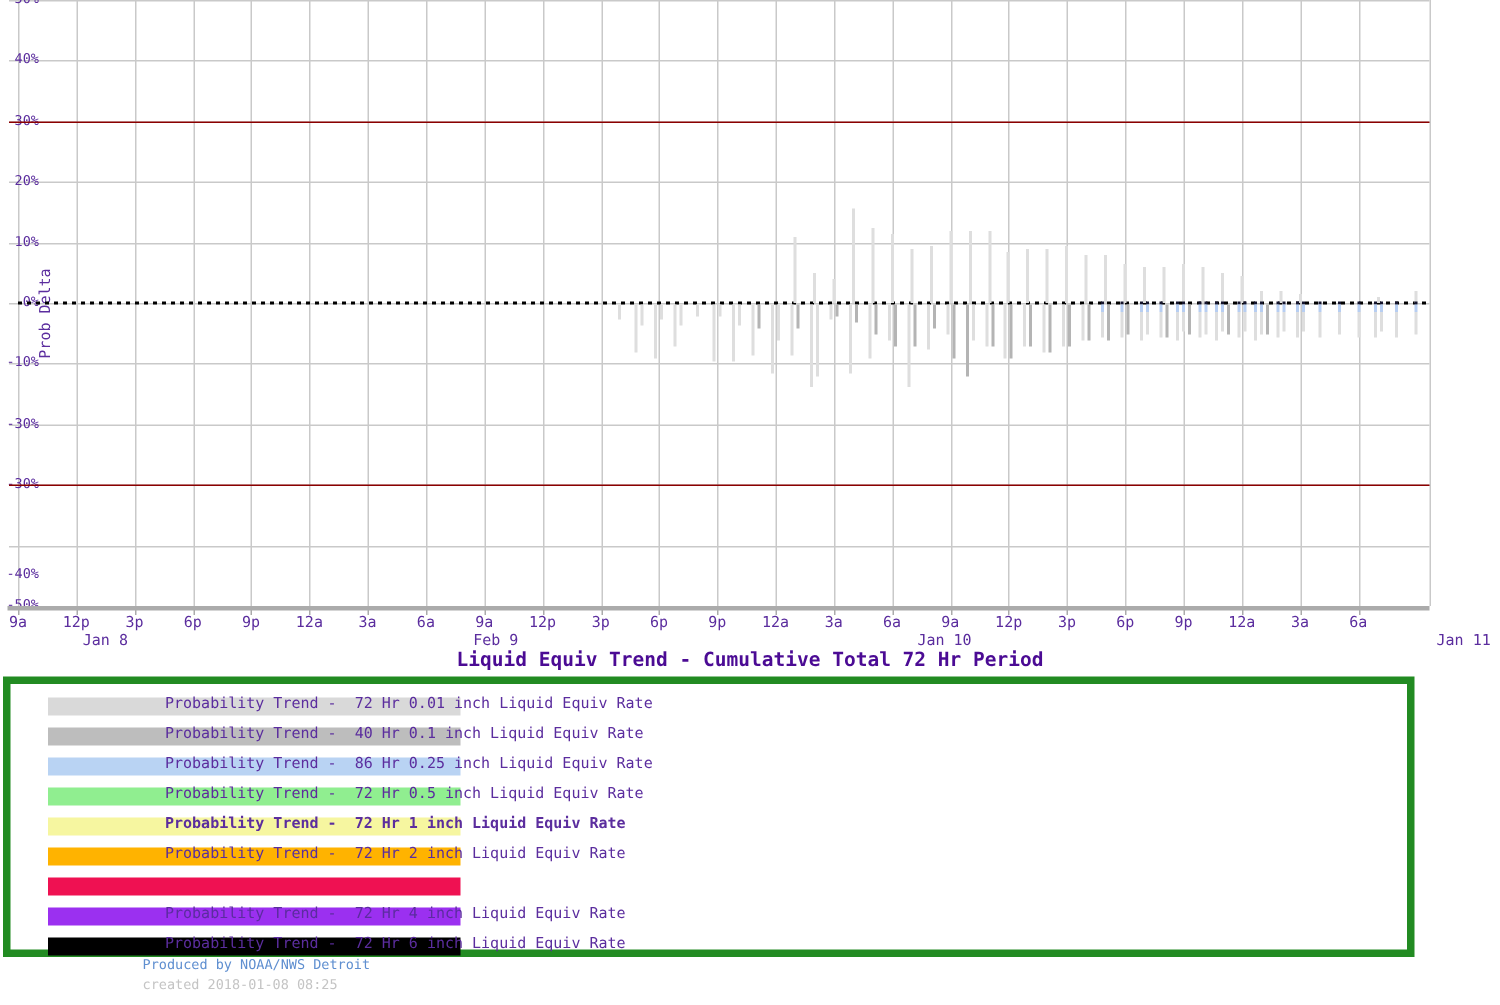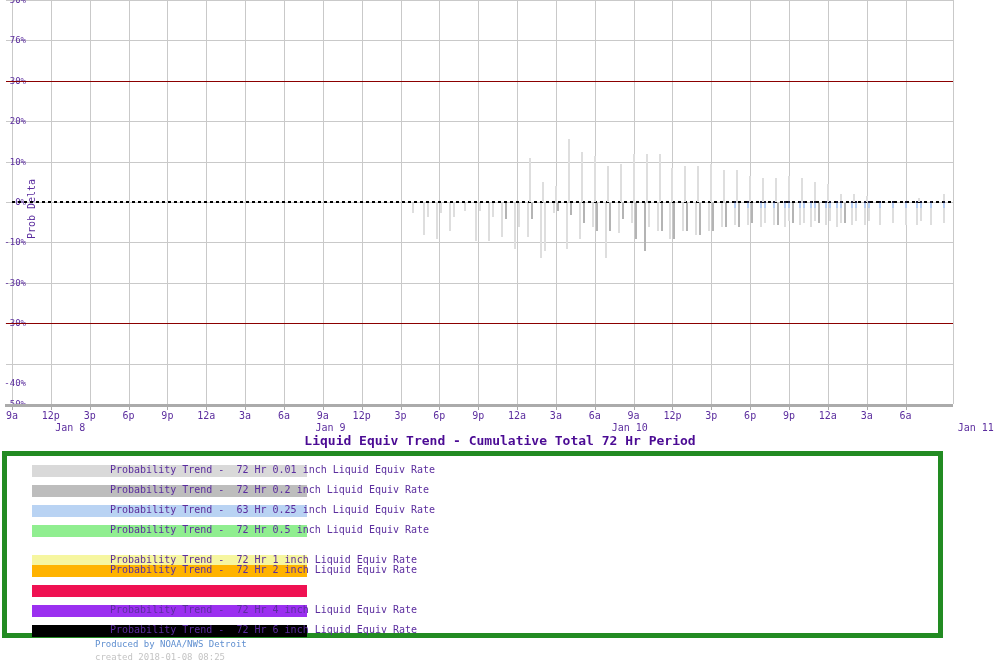--- a/index.html
+++ b/index.html
@@ -110,21 +110,21 @@
       <div class="vline" style="left: 866.7px; top: 0px; height: 404px;"></div>
       <div class="tickmark" style="left: 866.7px; top: 404px;"></div>
       <div class="xlab" style="left: 849.7px; top: 410px;">3a</div>
       <div class="vline" style="left: 905.55px; top: 0px; height: 404px;"></div>
       <div class="tickmark" style="left: 905.55px; top: 404px;"></div>
       <div class="xlab" style="left: 888.55px; top: 410px;">6a</div>
       <div class="vline" style="left: 953px; top: 0px; height: 404px;"></div>
       <div class="hline" style="left: 6px; top: 0px; width: 947px;"></div>
       <div class="ylab" style="left: 0px; top: -5px;">50%</div>
       <div class="hline" style="left: 6px; top: 40.4px; width: 947px;"></div>
-      <div class="ylab" style="left: 0px; top: 35.4px;">76%</div>
+      <div class="ylab" style="left: 0px; top: 35.4px;">40%</div>
       <div class="hline" style="left: 6px; top: 80.8px; width: 947px;"></div>
       <div class="ylab" style="left: 0px; top: 75.8px;">30%</div>
       <div class="hline" style="left: 6px; top: 121.2px; width: 947px;"></div>
       <div class="ylab" style="left: 0px; top: 116.2px;">20%</div>
       <div class="hline" style="left: 6px; top: 161.6px; width: 947px;"></div>
       <div class="ylab" style="left: 0px; top: 156.6px;">10%</div>
       <div class="hline" style="left: 6px; top: 202px; width: 947px;"></div>
       <div class="ylab" style="left: 0px; top: 197px;">0%</div>
       <div class="hline" style="left: 6px; top: 242.4px; width: 947px;"></div>
       <div class="ylab" style="left: 0px; top: 237.4px;">-10%</div>
@@ -133,21 +133,21 @@
       <div class="hline" style="left: 6px; top: 323.2px; width: 947px;"></div>
       <div class="ylab" style="left: 0px; top: 318.2px;">-30%</div>
       <div class="hline" style="left: 6px; top: 363.6px; width: 947px;"></div>
       <div class="ylab" style="left: 0px; top: 378px; text-align: right;">-40%</div>
       <div class="ylab" style="left: 0px; top: 399px;">-50%</div>
       <div class="redline" style="left: 6px; top: 80.8px; width: 947px;"></div>
       <div class="redline" style="left: 6px; top: 323.2px; width: 947px;"></div>
       <div class="axisline" style="left: 5px; top: 404px; width: 948px;"></div>
       <div class="zerodash" style="left: 12px; top: 201px; width: 941px;"></div>
       <div class="datelab" style="left: 40.275px; top: 422px;">Jan 8</div>
-      <div class="datelab" style="left: 300.57px; top: 422px;">Jan 9</div>
+      <div class="datelab" style="left: 300.57px; top: 422px;">Feb 9</div>
       <div class="datelab" style="left: 599.715px; top: 422px;">Jan 10</div>
       <div class="datelab" style="left: 933.825px; top: 422px; text-align: right;">Jan 11</div>
       <div class="bar" style="left: 412.45px; top: 203px; height: 10.1px; background: rgb(222, 222, 222);"></div>
       <div class="bar" style="left: 423.4px; top: 203px; height: 32.32px; background: rgb(222, 222, 222);"></div>
       <div class="bar" style="left: 427.4px; top: 203px; height: 14.14px; background: rgb(222, 222, 222);"></div>
       <div class="bar" style="left: 436.35px; top: 203px; height: 36.36px; background: rgb(222, 222, 222);"></div>
       <div class="bar" style="left: 440.35px; top: 203px; height: 10.1px; background: rgb(222, 222, 222);"></div>
       <div class="bar" style="left: 449.3px; top: 203px; height: 28.28px; background: rgb(222, 222, 222);"></div>
       <div class="bar" style="left: 453.3px; top: 203px; height: 14.14px; background: rgb(222, 222, 222);"></div>
       <div class="bar" style="left: 464.25px; top: 203px; height: 8.08px; background: rgb(222, 222, 222);"></div>
@@ -309,31 +309,31 @@
   <div id="chart-title">Liquid Equiv Trend - Cumulative Total 72 Hr Period</div>
 
   <div id="legend-box">
     <div id="legend-rows">
         <div class="legend-row" style="top: 6px;">
           <span class="legend-swatch" style="background: rgb(217, 217, 217);"></span>
           <span class="legend-label">Probability Trend -  72 Hr 0.01 inch Liquid Equiv Rate</span>
         </div>
         <div class="legend-row" style="top: 26px;">
           <span class="legend-swatch" style="background: rgb(189, 189, 189);"></span>
-          <span class="legend-label">Probability Trend -  72 Hr 0.2 inch Liquid Equiv Rate</span>
+          <span class="legend-label">Probability Trend -  40 Hr 0.1 inch Liquid Equiv Rate</span>
         </div>
         <div class="legend-row" style="top: 46px;">
           <span class="legend-swatch" style="background: rgb(185, 211, 243);"></span>
-          <span class="legend-label">Probability Trend -  63 Hr 0.25 inch Liquid Equiv Rate</span>
+          <span class="legend-label">Probability Trend -  86 Hr 0.25 inch Liquid Equiv Rate</span>
         </div>
         <div class="legend-row" style="top: 66px;">
           <span class="legend-swatch" style="background: rgb(144, 238, 144);"></span>
           <span class="legend-label">Probability Trend -  72 Hr 0.5 inch Liquid Equiv Rate</span>
         </div>
-        <div class="legend-row" style="top: 96px;">
+        <div class="legend-row" style="top: 86px; font-weight: bold;">
           <span class="legend-swatch" style="background: rgb(246, 246, 160);"></span>
           <span class="legend-label">Probability Trend -  72 Hr 1 inch Liquid Equiv Rate</span>
         </div>
         <div class="legend-row" style="top: 106px;">
           <span class="legend-swatch" style="background: rgb(255, 179, 0);"></span>
           <span class="legend-label">Probability Trend -  72 Hr 2 inch Liquid Equiv Rate</span>
         </div>
         <div class="legend-row" style="top: 126px;">
           <span class="legend-swatch" style="background: rgb(239, 17, 82);"></span>
         </div>

